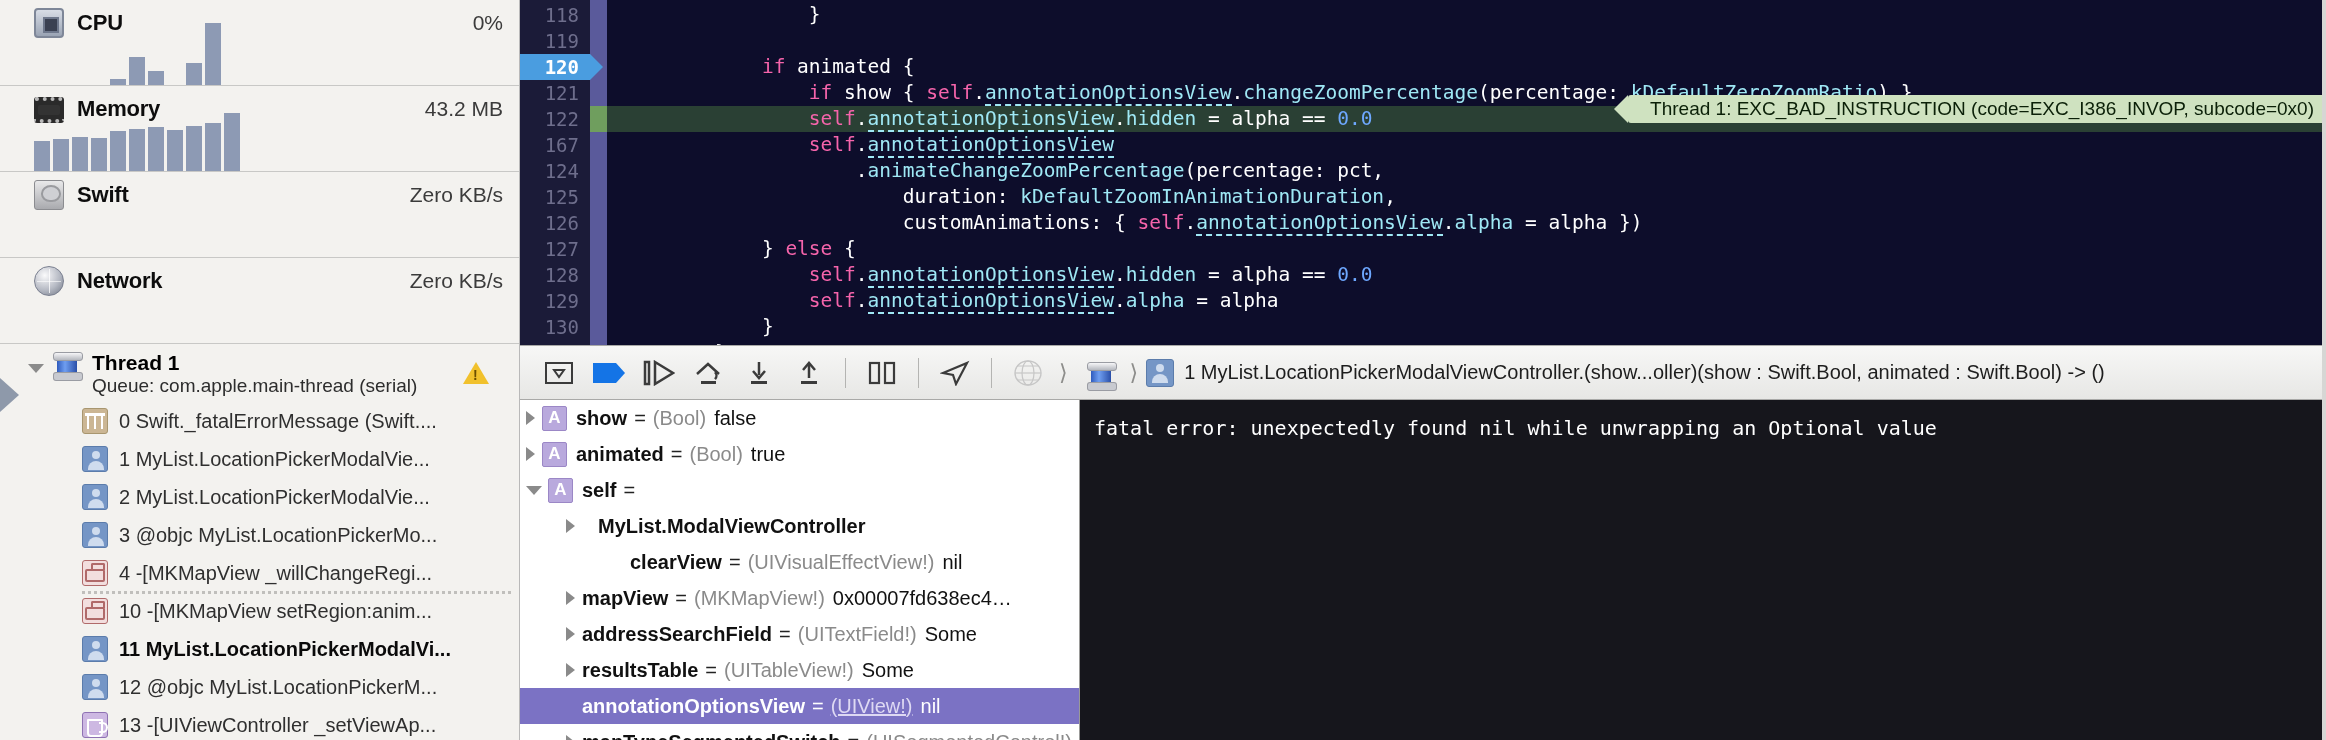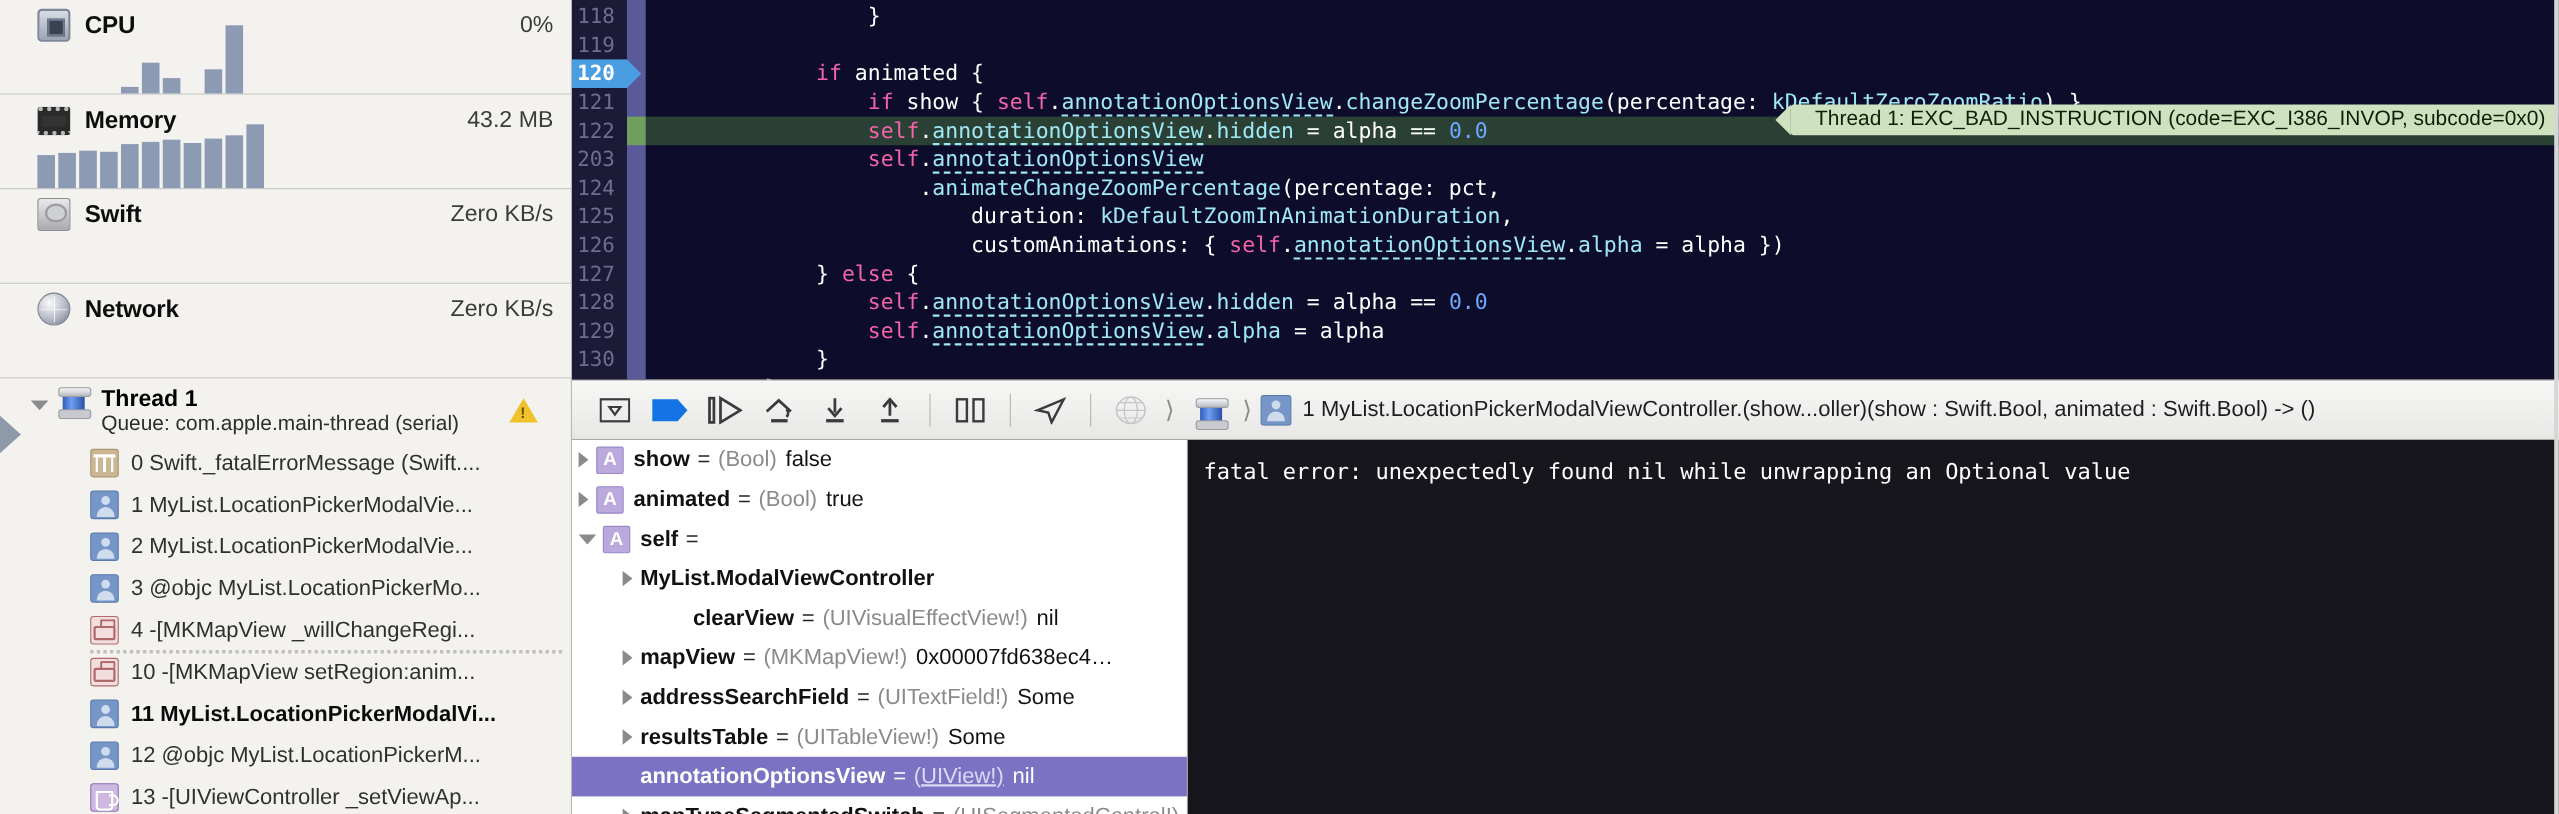--- a/index.html
+++ b/index.html
@@ -196,21 +196,21 @@
 
   
   #right { width: 1806px; height: 740px; display: flex; flex-direction: column; }
 
   
   #editor {
     height: 345px; display: flex; position: relative;
     background: #0d0d2b; overflow: hidden;
   }
   #gutter {
-    width: 50px; flex: none; background: #1b1b38;
+    width: 70px; flex: none; background: #1b1b38;
     font-family: "DejaVu Sans Mono", monospace;
     font-size: 19px; color: #6e6e8c;
     padding-top: 2px;
   }
   .gl {
     height: 26px; line-height: 26px; text-align: right;
     padding-right: 11px; position: relative;
   }
   .gl.active {
     background: #4a9de0; color: #fff; font-weight: bold;
@@ -474,21 +474,21 @@
 
   <div id="right">
 
     <div id="editor">
       <div id="gutter">
           <div class="gl">118</div>
           <div class="gl">119</div>
           <div class="gl active">120</div>
           <div class="gl">121</div>
           <div class="gl">122</div>
-          <div class="gl">203</div>
+          <div class="gl">167</div>
           <div class="gl">124</div>
           <div class="gl">125</div>
           <div class="gl">126</div>
           <div class="gl">127</div>
           <div class="gl">128</div>
           <div class="gl">129</div>
           <div class="gl">130</div>
           <div class="gl">131</div>
         </div>
       <div id="ribbon">
@@ -602,21 +602,21 @@
             <span class="veq">=</span>
             <span class="vtype">(Bool)</span>
             <span class="vval">true</span>
           </div>
           <div class="vrow" style="padding-left: 6px;">
             <span class="vtri open"></span>
             <span class="vtag">A</span>
             <span class="vname">self</span>
             <span class="veq">=</span>
           </div>
-          <div class="vrow" style="padding-left: 46px;">
+          <div class="vrow" style="padding-left: 46px; gap: 16px;">
             <span class="vtri "></span>
             <span class="vname">MyList.ModalViewController</span>
           </div>
           <div class="vrow" style="padding-left: 46px; margin-left: 48px;">
             <span class="vtri blank"></span>
             <span class="vname">clearView</span>
             <span class="veq">=</span>
             <span class="vtype">(UIVisualEffectView!)</span>
             <span class="vval">nil</span>
           </div>

